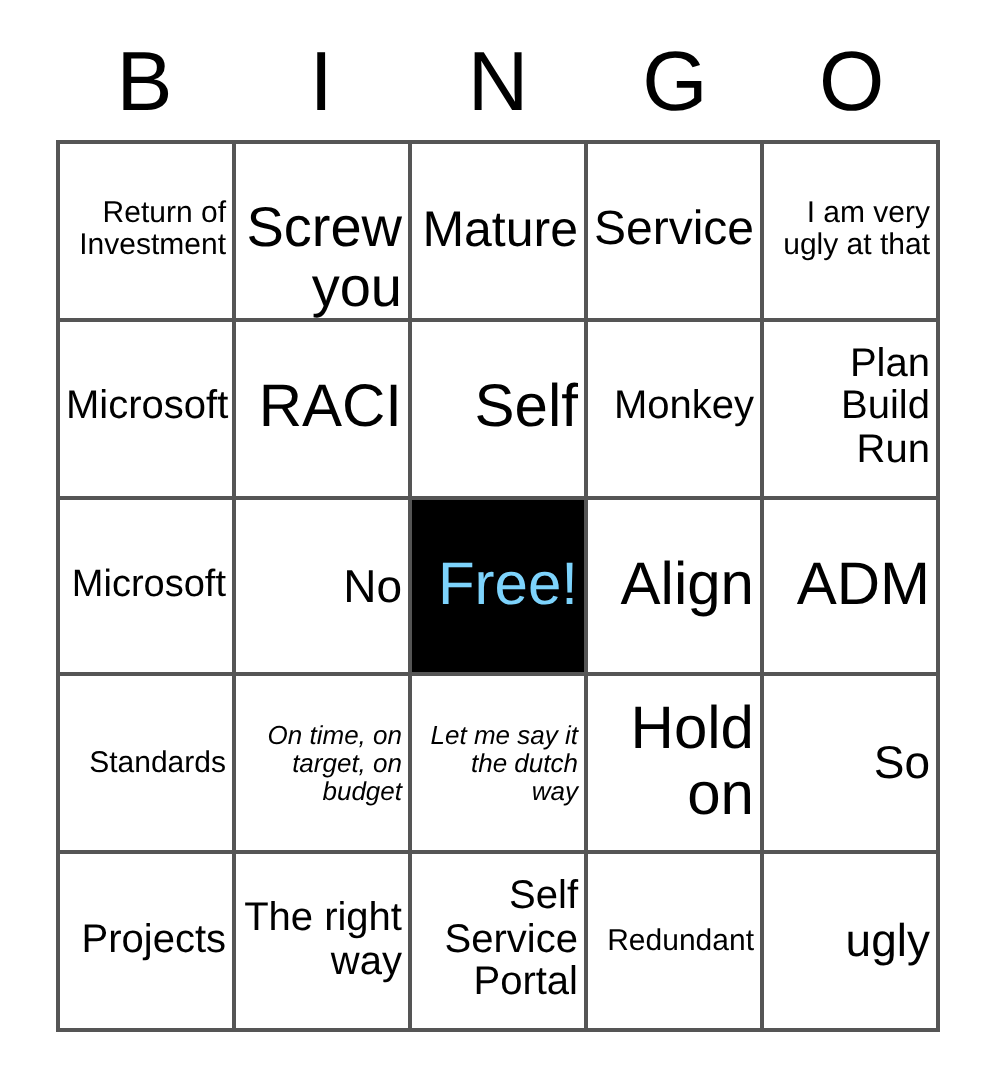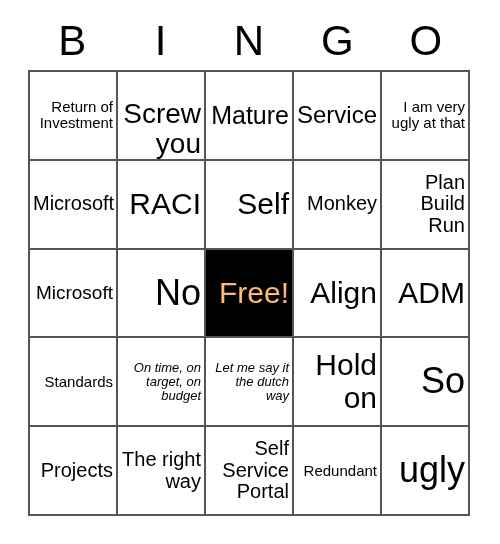--- a/index.html
+++ b/index.html
@@ -75,34 +75,34 @@
   }
   .cell .cell-text {
     display: block;
     width: 100%;
     line-height: 1.08;
     white-space: pre-line;
     word-break: normal;
   }
 
   
-  .size-xl .cell-text { font-size: 36px; }
+  .size-xl .cell-text { font-size: 23px; }
   .size-lg .cell-text { font-size: 30px; }
   .size-md .cell-text { font-size: 25px; }
   .size-sm .cell-text { font-size: 20px; }
   .size-xs .cell-text { font-size: 15px; }
   .size-xxs .cell-text { font-size: 13px; font-style: italic; }
 
   
   .cell.free {
     background: #000000;
     color: #ffffff;
   }
   .cell.free .cell-text {
-    color: #fdba74;
+    color: #7dd3fc;
     font-size: 30px;
   }
 </style>
 </head>
 <body>
 
 <div id="bingo-card">
 
   <div id="bingo-header">
       <div class="header-cell">B</div>

